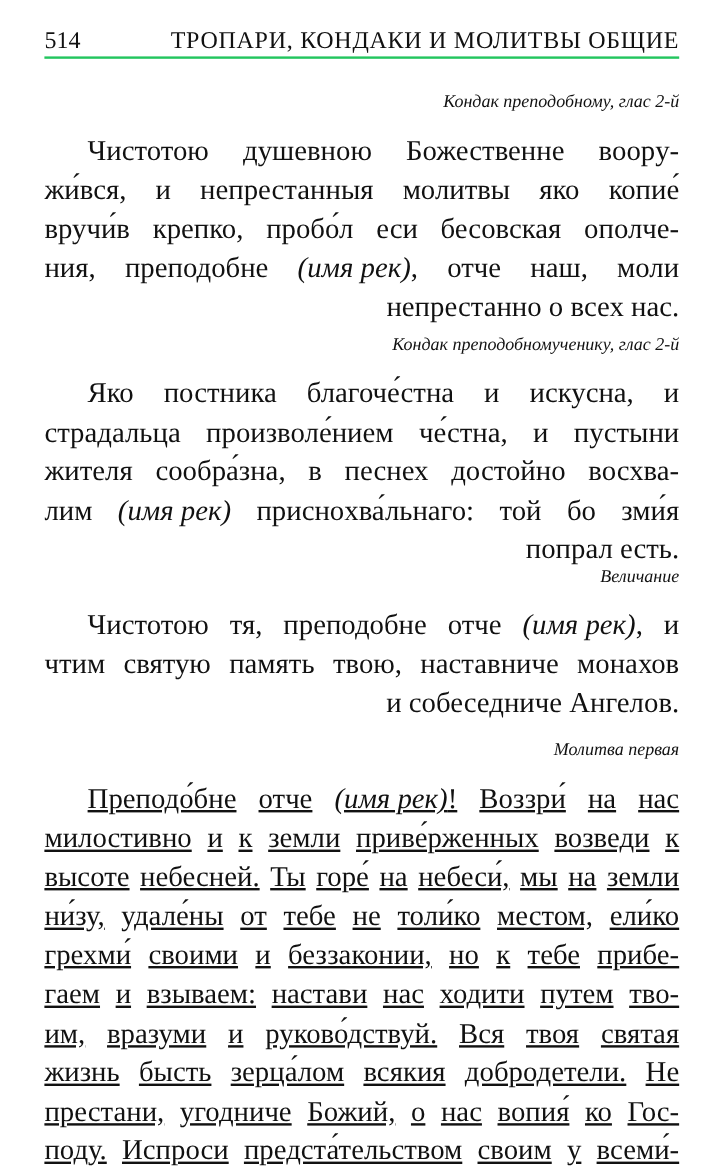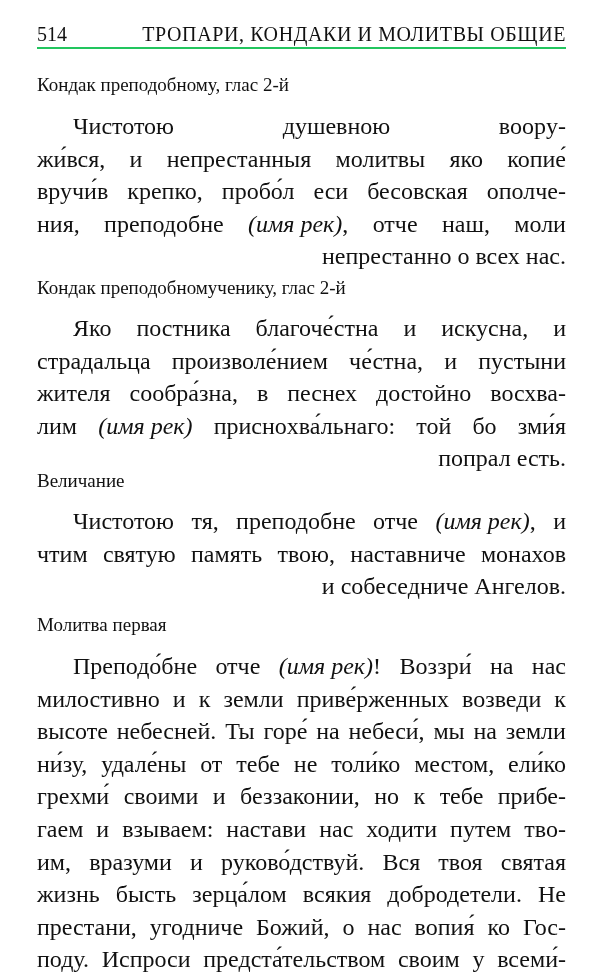--- a/index.html
+++ b/index.html
@@ -35,22 +35,23 @@
       line-height: 22px;
       padding-bottom: 2px;
       box-sizing: border-box;
     }
     .page-number { letter-spacing: 0px; }
     .running-title { letter-spacing: 0.6px; margin-left: 43px; }
     .heading {
       position: absolute;
       left: 0;
       width: 529px;
-      text-align: left;
-      font-size: 19px;
+      text-align: right;
+      font-style: italic;
+      font-size: 15px;
       line-height: 28px;
     }
     .para {
       position: absolute;
       left: 0;
       width: 529px;
       font-size: 24px;
       line-height: 32.6px;
     }
     .it { font-style: italic; }
@@ -71,20 +72,21 @@
   <div class="running-head">
     <span class="page-number">514</span>
     <span class="running-title">ТРОПАРИ, КОНДАКИ И МОЛИТВЫ ОБЩИЕ</span>
   </div>
 
   <div class="heading" style="top:71px;">Кондак преподобному, глас 2-й</div>
   <div class="para" style="top:110px;">
     <div class="line-flex indent">
       <span>Чистотою</span>
       <span>душевною</span>
+      <span>Божественне</span>
       <span>вооpу-</span>
     </div>
     <div class="line-flex">
       <span>жи́вся,</span>
       <span>и</span>
       <span>непрестанныя</span>
       <span>молитвы</span>
       <span>яко</span>
       <span>копие́</span>
     </div>
@@ -164,21 +166,21 @@
       <span>твою,</span>
       <span>наставниче</span>
       <span>монахов</span>
     </div>
     <div class="line-flex last">
       <span style="white-space:pre;">и собеседниче Ангелов.</span>
     </div>
   </div>
 
   <div class="heading" style="top:611px;">Молитва первая</div>
-  <div class="para" style="top:650px;">
+  <div class="para" style="top:650px;text-decoration:underline;">
     <div class="line-flex indent">
       <span>Преподо́бне</span>
       <span>отче</span>
       <span><span class="it">(имя рек)</span><span>!</span></span>
       <span>Воззри́</span>
       <span>на</span>
       <span>нас</span>
     </div>
     <div class="line-flex">
       <span>милостивно</span>

